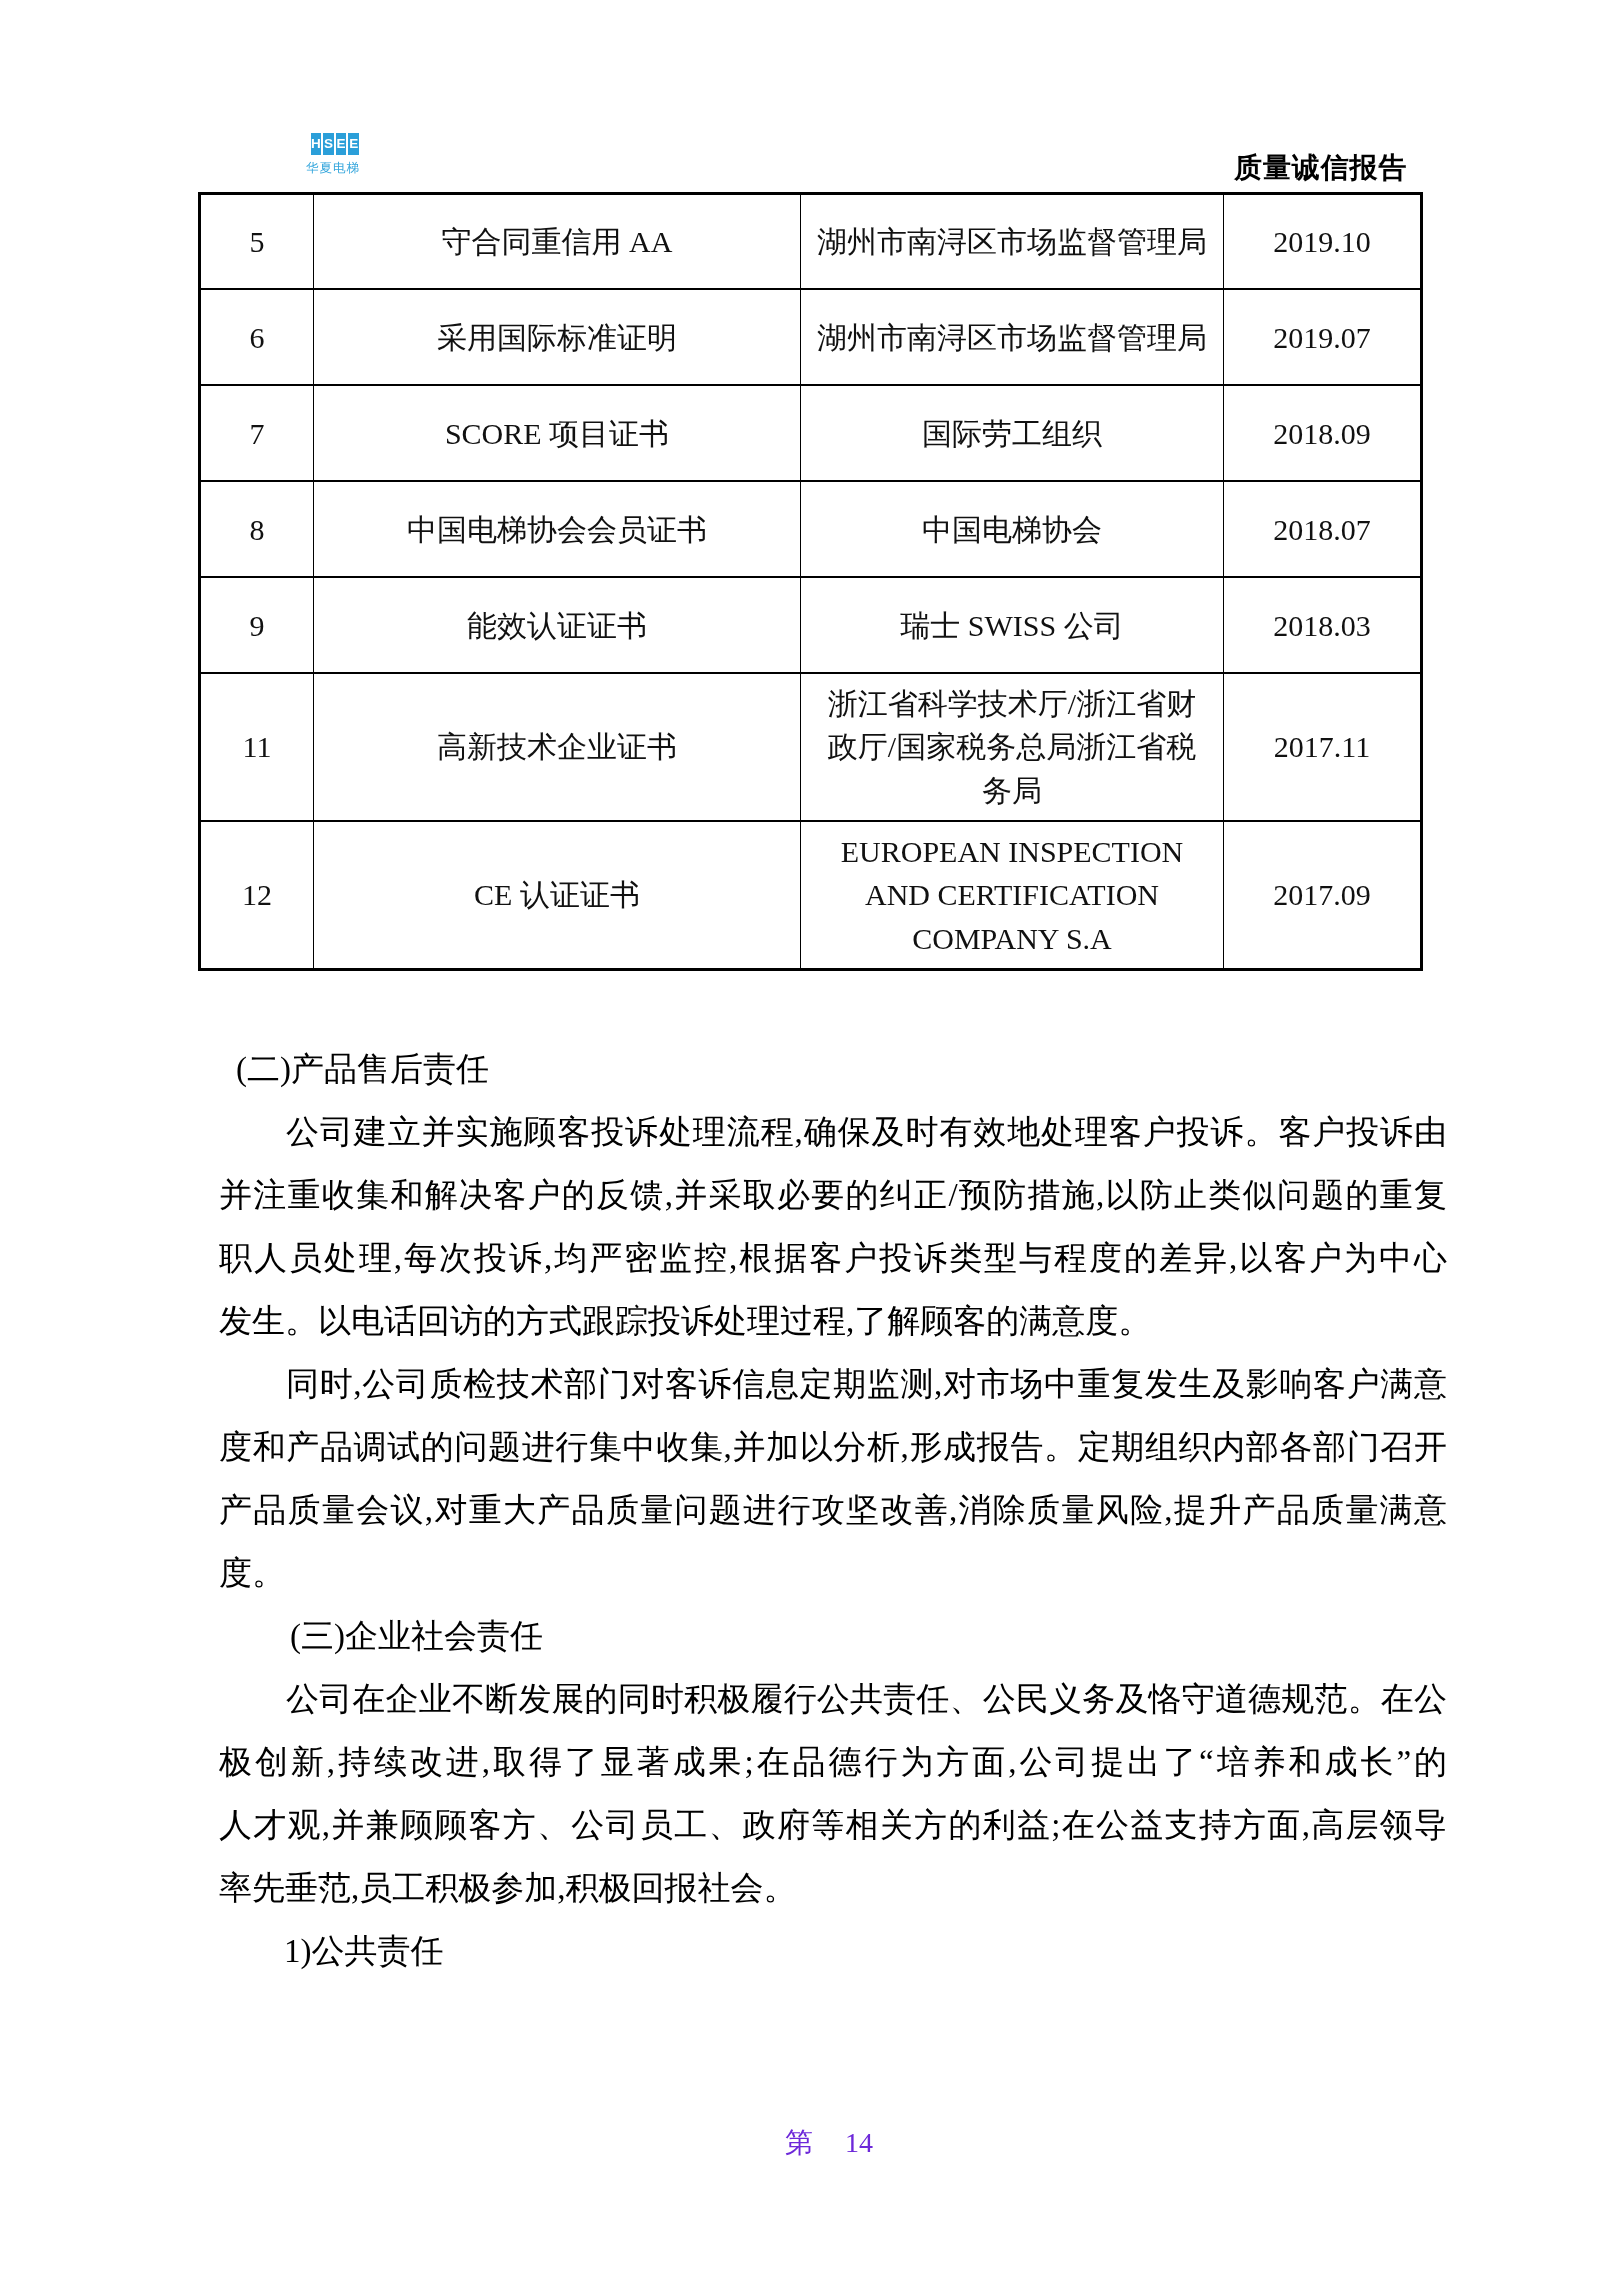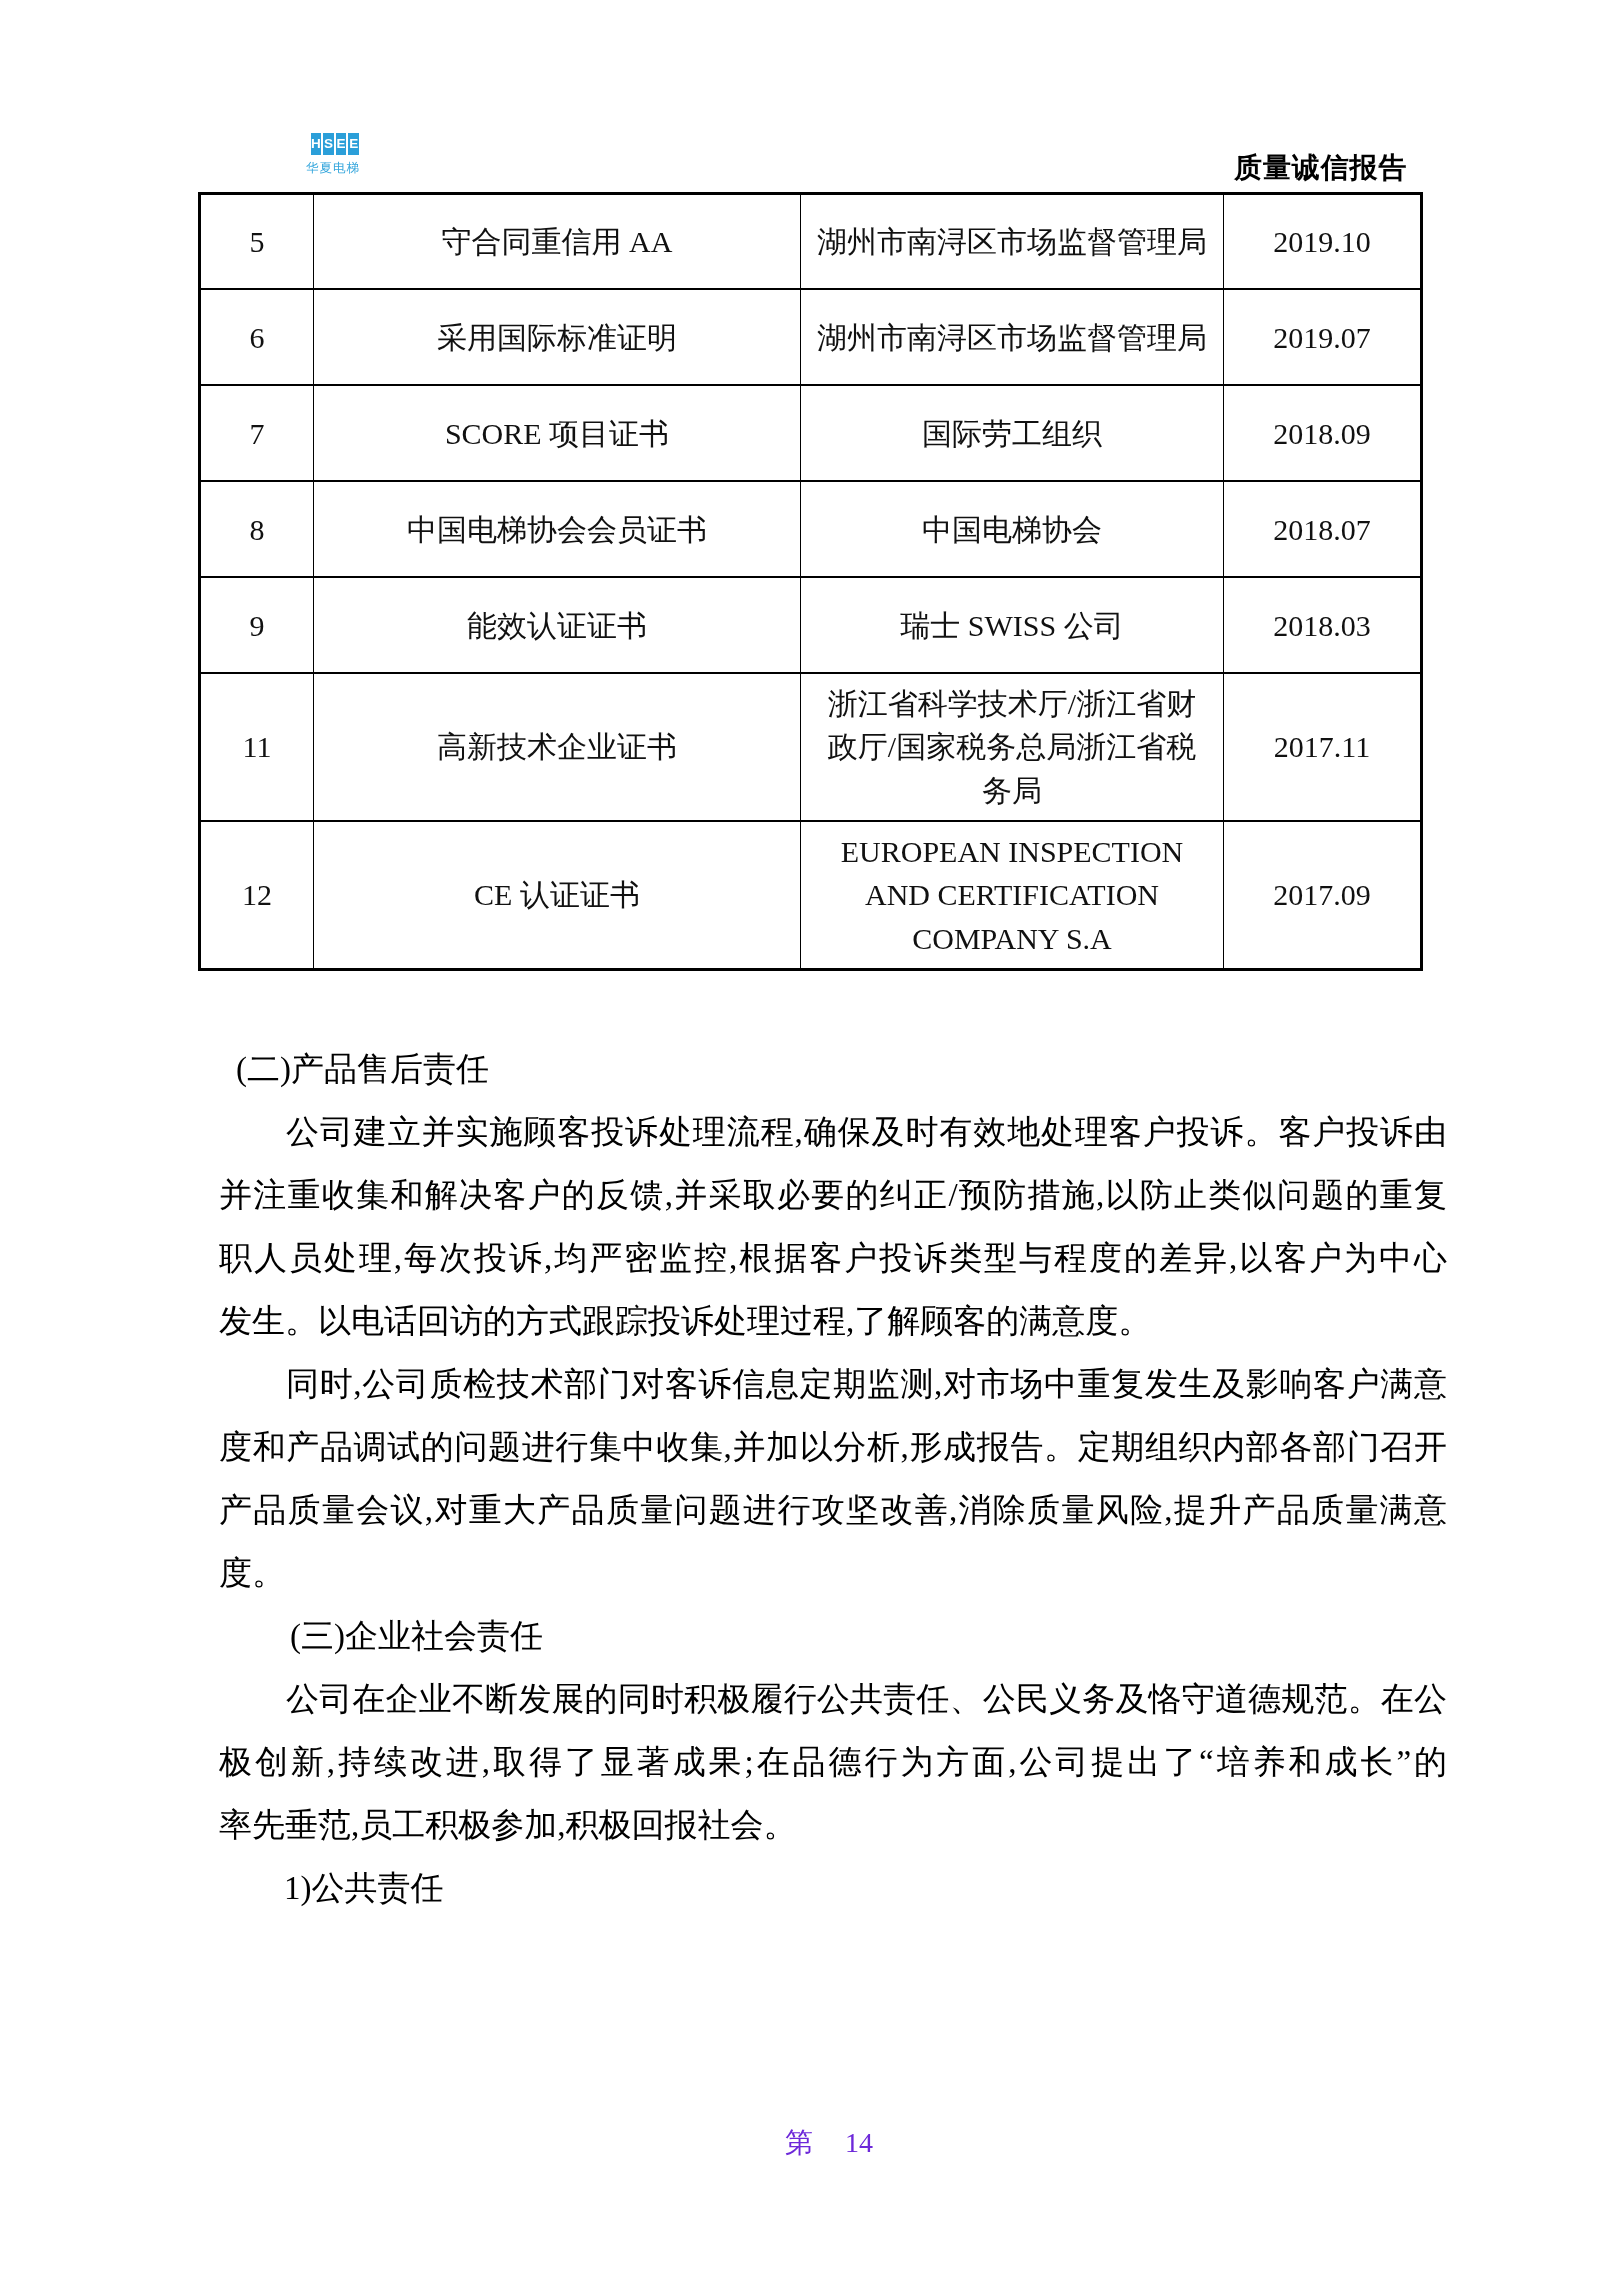--- a/index.html
+++ b/index.html
@@ -120,20 +120,21 @@
       <div class="ln flush just">并注重收集和解决客户的反馈,并采取必要的纠正/预防措施,以防止类似问题的重复</div>
       <div class="ln flush just">职人员处理,每次投诉,均严密监控,根据客户投诉类型与程度的差异,以客户为中心</div>
       <div class="ln flush">发生。以电话回访的方式跟踪投诉处理过程,了解顾客的满意度。</div>
       <div class="ln first just">同时,公司质检技术部门对客诉信息定期监测,对市场中重复发生及影响客户满意</div>
       <div class="ln flush just">度和产品调试的问题进行集中收集,并加以分析,形成报告。定期组织内部各部门召开</div>
       <div class="ln flush just">产品质量会议,对重大产品质量问题进行攻坚改善,消除质量风险,提升产品质量满意</div>
       <div class="ln flush">度。</div>
       <div class="ln h3a">(三)企业社会责任</div>
       <div class="ln first just">公司在企业不断发展的同时积极履行公共责任、公民义务及恪守道德规范。在公共</div>
       <div class="ln flush just">极创新,持续改进,取得了显著成果;在品德行为方面,公司提出了“培养和成长”的</div>
+      <div class="ln flush just">人才观,并兼顾顾客方、公司员工、政府等相关方的利益;在公益支持方面,高层领导</div>
       <div class="ln flush">率先垂范,员工积极参加,积极回报社会。</div>
       <div class="ln h4a">1)公共责任</div>
     </div>
 
   <div class="footer">
     <span>第</span><span class="pageno">14</span>
   </div>
 
 </div>
 

